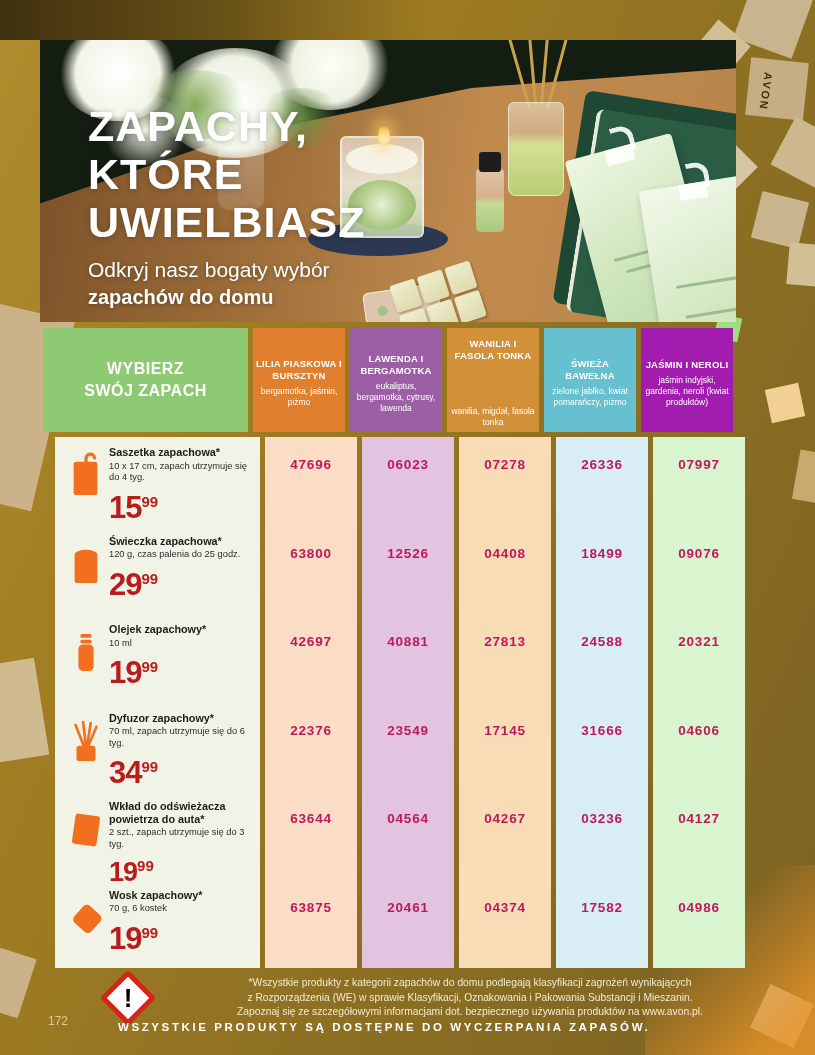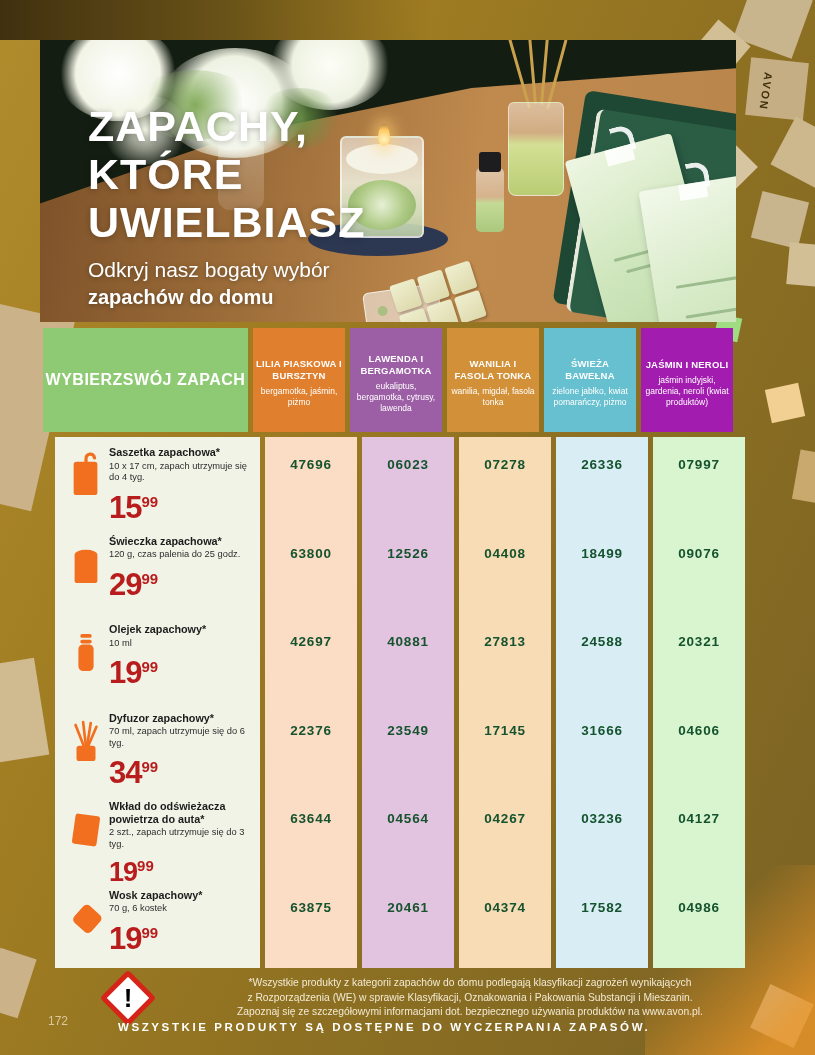--- a/index.html
+++ b/index.html
@@ -92,28 +92,28 @@
   .hero-sub { font-size:21px; margin-top:12px; text-shadow:0 1px 5px rgba(0,0,0,.35); }
   .hero-sub-bold { font-size:20px; font-weight:bold; margin-top:4px; text-shadow:0 1px 5px rgba(0,0,0,.35); }
 
   
   .cols { position:absolute; left:43px; display:flex; gap:5px; }
   .cols .desc-col { width:205px; flex:0 0 205px; }
   .cols .scent-col { width:92px; flex:0 0 92px; }
   .thead { top:328px; height:104px; }
   .tbody { top:437px; height:531px;margin-left:12px; }
   .chooser { background:#8ec973; color:#ffffff; display:flex; align-items:center; justify-content:center;
-    flex-direction:row; font-weight:bold; font-size:16px; letter-spacing:.5px; line-height:22px; }
+    flex-direction:column; font-weight:bold; font-size:16px; letter-spacing:.5px; line-height:22px; }
   .scent-head { color:#ffffff; text-align:center; padding:10px 3px 4px; display:flex; flex-direction:column; justify-content:center; }
   .scent-name { font-weight:bold; font-size:9.5px; line-height:12px; letter-spacing:.2px; }
   .scent-notes { font-size:8.5px; line-height:11px; margin-top:4px; }
   .desc-panel { background:#f0f3e6; height:531px; }
   .strip { height:531px; }
   .code { height:88.5px; text-align:center; padding-top:20px; font-weight:bold; font-size:13.5px;
-    letter-spacing:.8px; color:#14532d; }
+    letter-spacing:.8px; color:#be185d; }
   .prow { height:88.5px; display:flex; padding:9px 6px 0 8px; }
   .picon { flex:0 0 46px; display:flex; justify-content:center; align-items:flex-start; padding-top:4px; }
   .picon svg { width:38px; height:52px; }
   .pinfo { flex:1; color:#1c1c1c; }
   .pname { font-weight:bold; font-size:10.8px; line-height:12.5px; }
   .pdesc { font-size:9.3px; line-height:11.5px; color:#2e2e2e; margin-top:2px; }
   .price { font-weight:bold; font-size:31px; line-height:30px; letter-spacing:-1px; margin-top:3px; color:#b91c1c; }
   .price sup { font-size:15px; letter-spacing:0; vertical-align:super; }
   .prow.tight .price { font-size:27px; margin-top:1px; }
 
@@ -216,21 +216,21 @@
     <div>SWÓJ ZAPACH</div>
   </div>
   <div class="scent-col scent-head" style="background: rgb(224, 128, 47); align-items: flex-end;">
     <div class="scent-name">LILIA PIASKOWA I BURSZTYN</div>
     <div class="scent-notes">bergamotka, jaśmin, piżmo</div>
   </div>
   <div class="scent-col scent-head" style="background: rgb(156, 95, 165);">
     <div class="scent-name">LAWENDA I BERGAMOTKA</div>
     <div class="scent-notes">eukaliptus, bergamotka, cytrusy, lawenda</div>
   </div>
-  <div class="scent-col scent-head" style="background: rgb(210, 144, 56);">
+  <div class="scent-col scent-head" style="background: rgb(210, 144, 56); justify-content: space-between;">
     <div class="scent-name">WANILIA I FASOLA TONKA</div>
     <div class="scent-notes">wanilia, migdał, fasola tonka</div>
   </div>
   <div class="scent-col scent-head" style="background: rgb(102, 192, 207);">
     <div class="scent-name">ŚWIEŻA BAWEŁNA</div>
     <div class="scent-notes">zielone jabłko, kwiat pomarańczy, piżmo</div>
   </div>
   <div class="scent-col scent-head" style="background: #a21caf;">
     <div class="scent-name">JAŚMIN I NEROLI</div>
     <div class="scent-notes">jaśmin indyjski, gardenia, neroli (kwiat produktów)</div>

